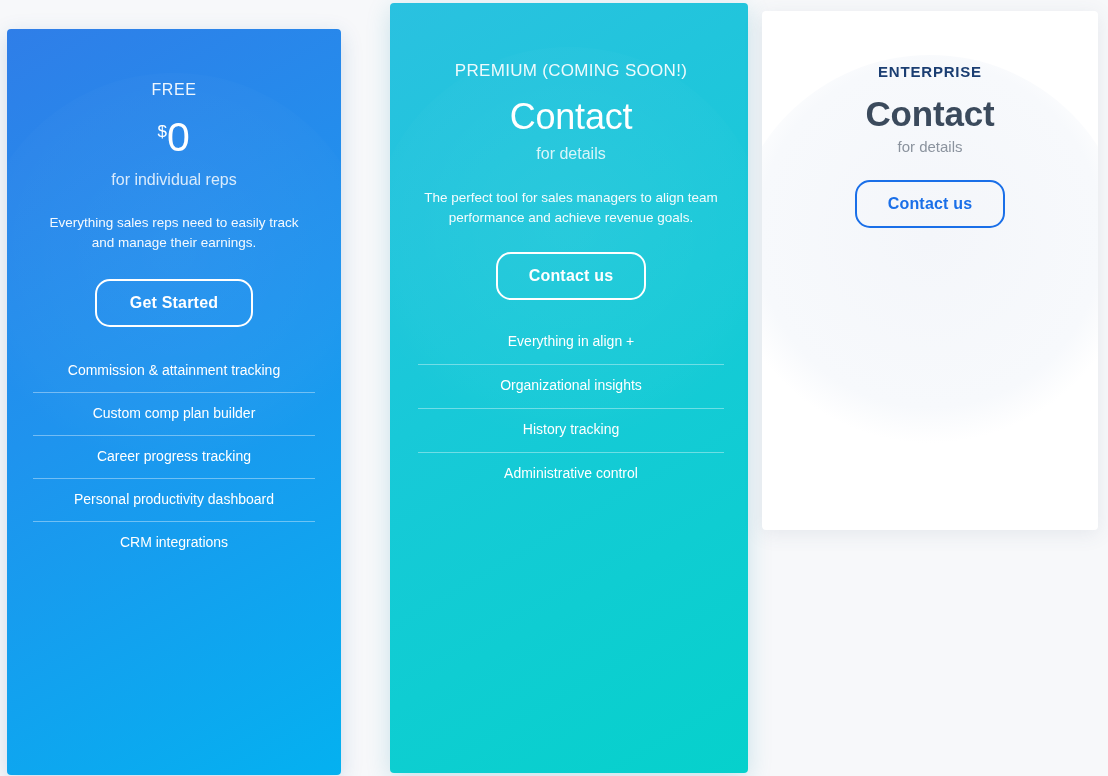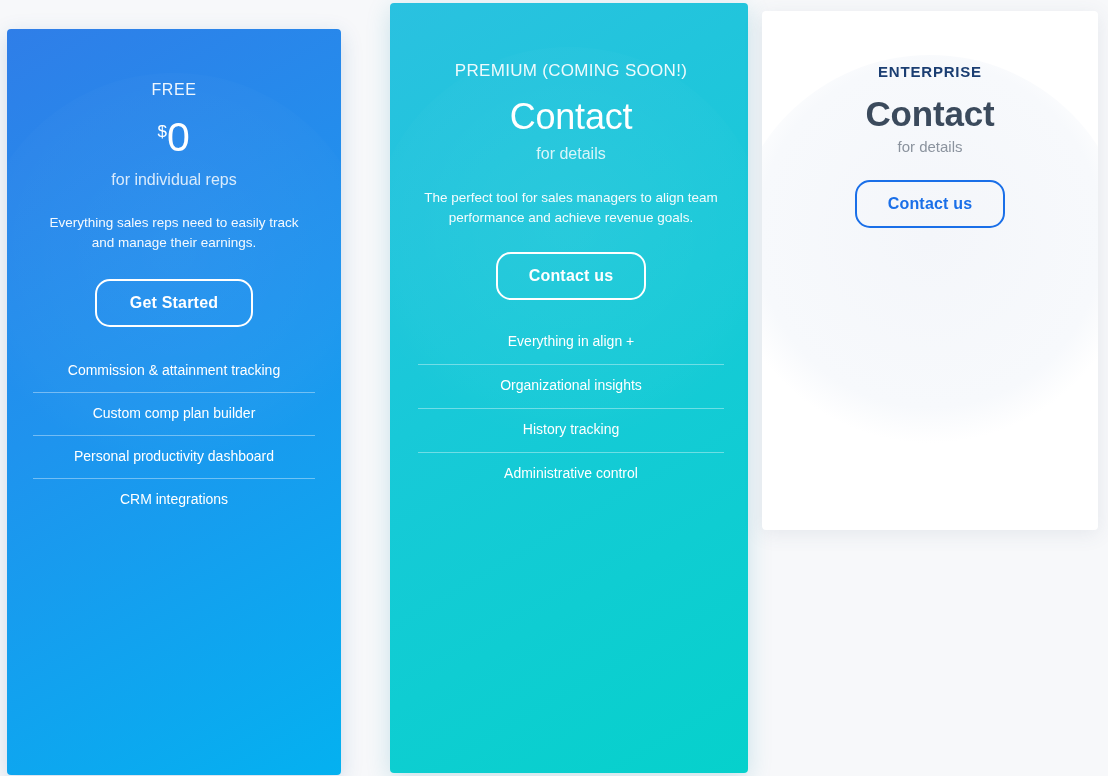--- a/index.html
+++ b/index.html
@@ -242,20 +242,21 @@
 
       <div class="price-sub">for individual reps</div>
 
       <div class="plan-desc">Everything sales reps need to easily track and manage their earnings.</div>
 
       <button class="cta-button">Get Started</button>
 
       <ul class="feature-list">
         <li class="feature-item">Commission &amp; attainment tracking</li>
         <li class="feature-item">Custom comp plan builder</li>
+        <li class="feature-item">Career progress tracking</li>
         <li class="feature-item">Personal productivity dashboard</li>
         <li class="feature-item">CRM integrations</li>
       </ul>
     </div>
   </div>
 
   <div class="card card-premium">
     <div class="watermark-circle"></div>
     <div class="card-inner">
       <div class="plan-name">PREMIUM (COMING SOON!)</div>

